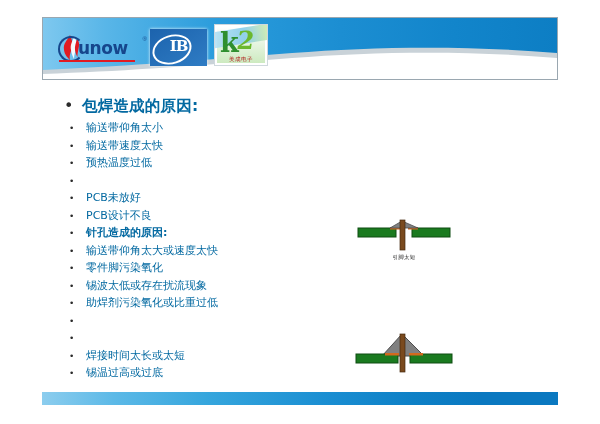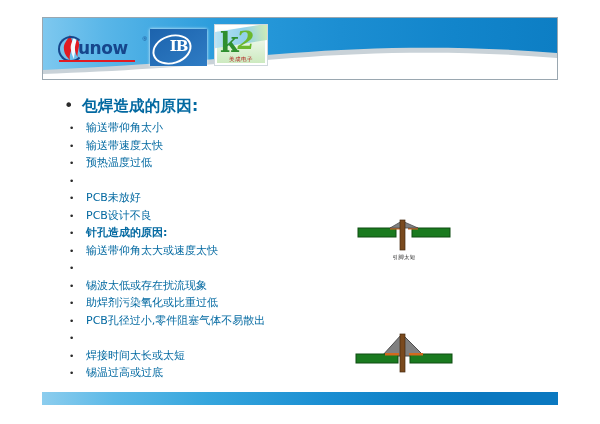--- a/index.html
+++ b/index.html
@@ -379,35 +379,35 @@
         <span class="b-text">针孔造成的原因:</span>
       </div>
 
       <div class="b-row lvl2">
         <span class="b-dot">•</span>
         <span class="b-text">输送带仰角太大或速度太快</span>
       </div>
 
       <div class="b-row lvl2">
         <span class="b-dot">•</span>
+        <span class="b-text">零件脚污染氧化</span>
       </div>
 
       <div class="b-row lvl2">
         <span class="b-dot">•</span>
         <span class="b-text">锡波太低或存在扰流现象</span>
       </div>
 
       <div class="b-row lvl2">
         <span class="b-dot">•</span>
         <span class="b-text">助焊剂污染氧化或比重过低</span>
       </div>
 
       <div class="b-row lvl2">
         <span class="b-dot">•</span>
-        <span class="b-text">PCB孔径过小,零件阻塞气体不易散出</span>
       </div>
 
       <div class="b-row lvl2">
         <span class="b-dot">•</span>
       </div>
 
       <div class="b-row lvl2">
         <span class="b-dot">•</span>
         <span class="b-text">焊接时间太长或太短</span>
       </div>

